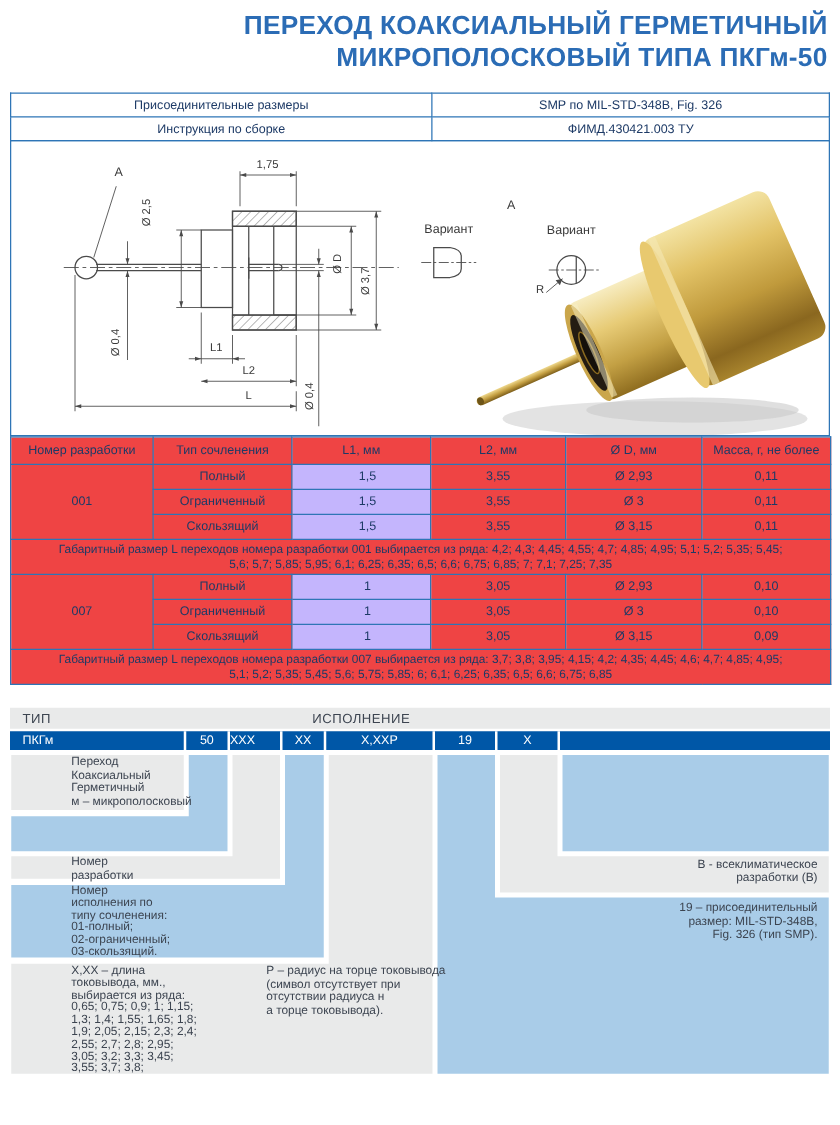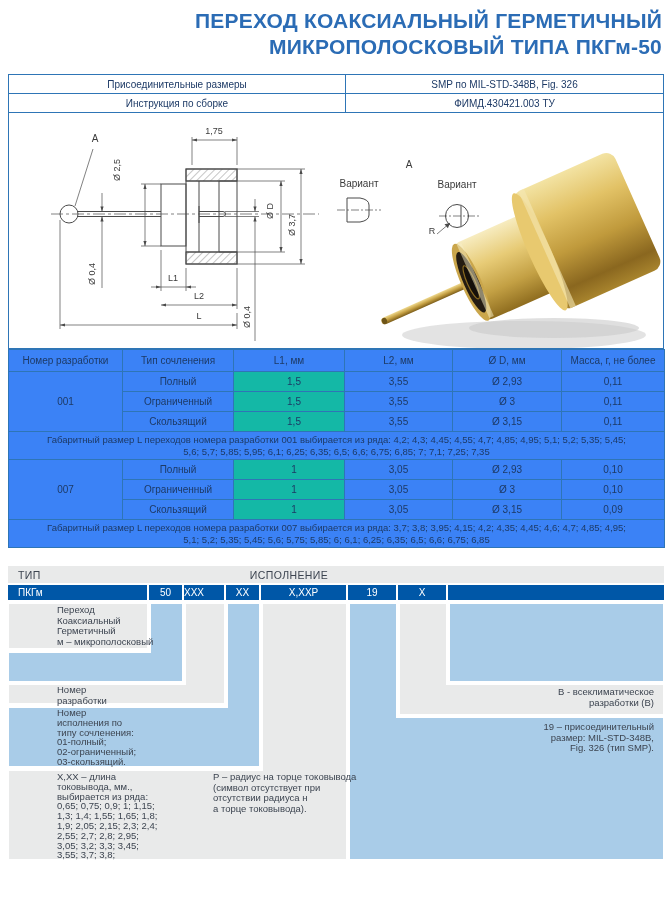--- a/index.html
+++ b/index.html
@@ -15,23 +15,23 @@
   .info-table td.l{width:328px;}
   
   .draw-box{position:absolute;top:112px;left:8px;width:656px;height:237px;
             border:1px solid #2e75b6;box-sizing:border-box;}
   .dim{position:absolute;font-size:9px;color:#3a3a3a;text-align:center;width:40px;line-height:10px;}
   .rot{transform:rotate(-90deg);}
   .varlbl{position:absolute;font-size:10px;color:#3a3a3a;text-align:center;width:60px;}
   
   .spec-table{position:absolute;top:349px;left:8px;width:656px;border-collapse:collapse;table-layout:fixed;}
   .spec-table td,.spec-table th{border:1px solid #2e75b6;font-size:10px;font-weight:normal;
-      color:#1d3a66;text-align:center;padding:0 2px;height:19px;background:#3b82f6;}
+      color:#1d3a66;text-align:center;padding:0 2px;height:19px;background:#ef4444;}
   .spec-table th{height:21px;}
-  .spec-table td.tint{background:#14b8a6;padding-left:12px;}
+  .spec-table td.tint{background:#c4b5fd;padding-left:12px;}
   .spec-table td.note{height:27px;line-height:12px;font-size:9.5px;}
   
   .struct-head{position:absolute;top:575px;right:12px;font-size:11px;font-weight:bold;color:#0a69b4;}
   .structure{position:absolute;top:566px;left:0;width:672px;height:298px;}
   .structure svg{position:absolute;top:0;left:0;}
   .st{position:absolute;font-size:9.5px;line-height:10.5px;color:#3c4450;margin-left:39px;}
   .st div{white-space:nowrap;}
   .bar-lbl{position:absolute;top:20px;font-size:10px;color:#fff;text-align:center;line-height:13px;}
   .hdr-lbl{position:absolute;top:2px;font-size:10.5px;color:#3c4450;line-height:14px;letter-spacing:.4px;}
   .r{text-align:right;}

